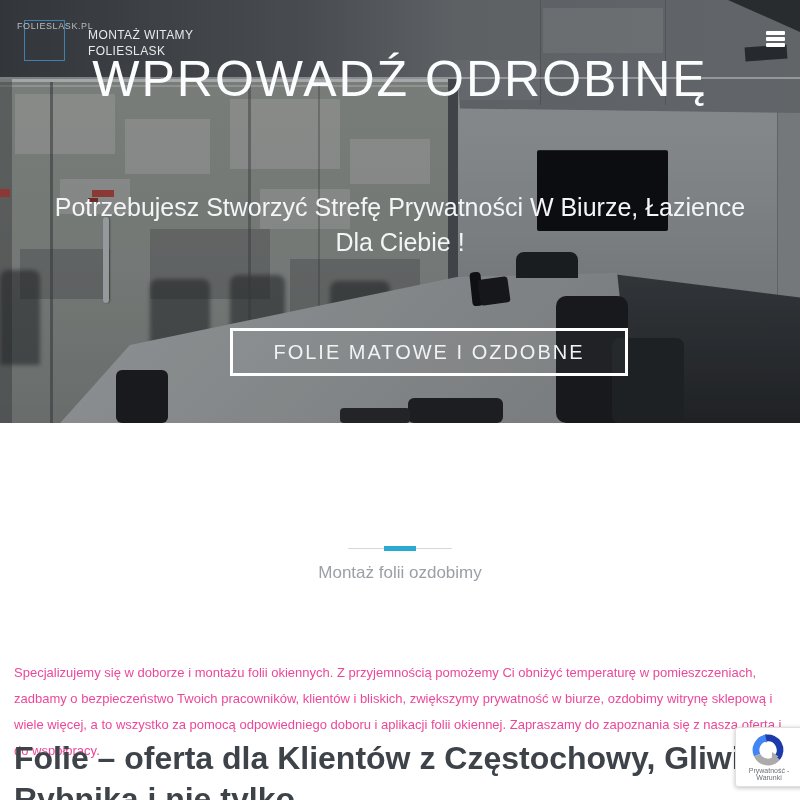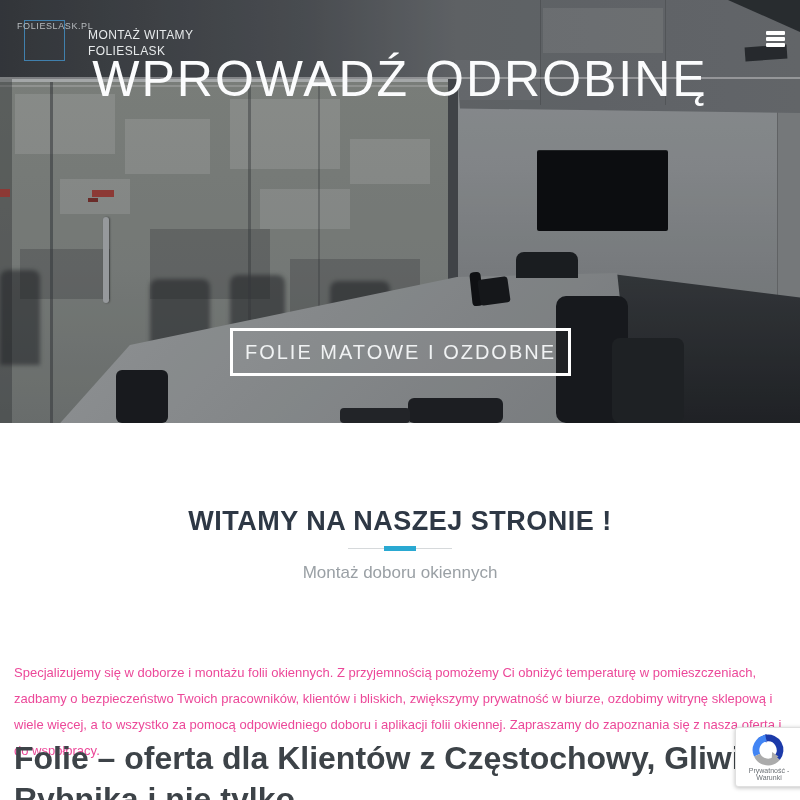--- a/index.html
+++ b/index.html
@@ -91,21 +91,21 @@
   .hamburger .bar { position:absolute; left:0; width:19px; height:3.5px; background:#ffffff; border-radius:1px; }
   .hamburger .b1 { top:0; } .hamburger .b2 { top:6px; } .hamburger .b3 { top:12px; }
 
   
   .hero-heading { left:0; top:48px; width:800px; z-index:20; text-align:center;
     color:#fbfcfd; font-size:50px; line-height:62px; letter-spacing:2px; font-weight:400; }
   .hero-heading span { display:block;text-align:center; }
   .hero-sub { left:28px; top:190px; width:744px; z-index:20; text-align:center;
     color:#f3f5f6; font-size:25px; line-height:35px; font-weight:400; }
   .hero-sub span { display:block; }
-  .hero-cta { left:230px; top:328px; width:341px; height:48px; z-index:20;
+  .hero-cta { left:230px; top:328px; width:398px; height:48px; z-index:20;
     border:3px solid #ffffff; background:rgba(255,255,255,0.04); color:#f0f2f3;
     font-size:20px; letter-spacing:2px; line-height:42px; text-align:center; cursor:pointer;
     font-family:"Liberation Sans", sans-serif; }
 
   
   .welcome-title { left:0; top:506px; width:800px; text-align:center;
     color:#2e3845; font-size:27px; font-weight:bold; letter-spacing:0.5px; }
   .divider { left:348px; top:548px; width:104px; height:1px; background:#d6d9db; }
   .divider-accent { left:384px; top:546px; width:32px; height:5px; background:#2aa9d2; }
   .welcome-sub { left:0; top:563px; width:800px; text-align:center;
@@ -197,28 +197,29 @@
         <div class="bar b1"></div>
         <div class="bar b2"></div>
         <div class="bar b3"></div>
       </div>
     </header>
 
     <h1 class="abs hero-heading">
       <span>WPROWADŹ ODROBINĘ</span>
     </h1>
     <p class="abs hero-sub">
+      <span>Potrzebujesz Stworzyć Strefę Prywatności W Biurze, Łazience</span>
+      <span>Dla Ciebie !</span>
     </p>
     <div class="abs hero-cta">FOLIE MATOWE I OZDOBNE</div>
   </section>
 
-  <h2 class="abs welcome-title">WITAMY NA NASZEJ STRONIE !</h2>
   <div class="abs divider"></div>
   <div class="abs divider-accent"></div>
-  <div class="abs welcome-sub">Montaż doboru okiennych</div>
+  <div class="abs welcome-sub">Montaż folii ozdobimy</div>
   <p class="abs welcome-paragraph">Specjalizujemy się w doborze i montażu folii okiennych. Z przyjemnością pomożemy Ci obniżyć temperaturę w pomieszczeniach, zadbamy o bezpieczeństwo Twoich pracowników, klientów i bliskich, zwiększymy prywatność w biurze, ozdobimy witrynę sklepową i wiele więcej, a to wszystko za pomocą odpowiedniego doboru i aplikacji folii okiennej. Zapraszamy do zapoznania się z naszą ofertą i do współpracy.</p>
 
   <h2 class="abs offer-heading">
     <span>Folie – oferta dla Klientów z Częstochowy, Gliwic,</span>
     <span>Rybnika i nie tylko</span>
   </h2>
 
   <div class="abs recaptcha-badge">
     <svg class="recaptcha-logo" viewBox="0 0 48 48">
       <path d="M21.2 8.25 A16 16 0 0 1 36.3 34.3" fill="none" stroke="#1c3aa9" stroke-width="9"></path>

